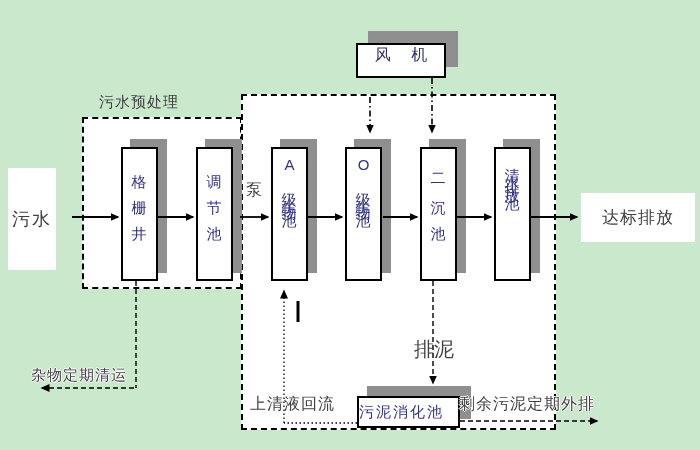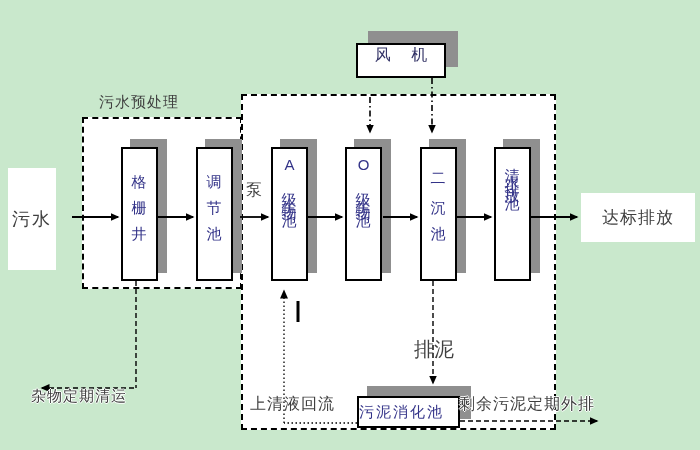--- a/index.html
+++ b/index.html
@@ -34,21 +34,21 @@
   .fan-box span{color:#333366;font-size:16px;letter-spacing:8px;padding-left:8px;}
   
   .digester-shadow{left:367px;top:386px;width:104px;height:33px;}
   .digester-box{left:357px;top:396px;width:103px;height:32px;display:flex;align-items:center;justify-content:flex-start;}
   .digester-box span{color:#333388;font-size:15px;letter-spacing:2px;}
   
   .lbl{position:absolute;color:#3f3f3f;white-space:nowrap;}
   .lbl-pretreat{left:99px;top:86px;font-size:15px;letter-spacing:1px;margin-top:7px;}
   .lbl-pump{left:246px;top:180px;font-size:16px;}
   .lbl-debris{left:31px;top:366px;font-size:15px;letter-spacing:1px;
-    text-shadow:1px 0 #fff,-1px 0 #fff,0 1px #fff,0 -1px #fff;margin-top:21px;}
+    text-shadow:1px 0 #fff,-1px 0 #fff,0 1px #fff,0 -1px #fff;}
   .lbl-supernatant{left:250px;top:394px;font-size:16px;letter-spacing:1px;}
   .lbl-sludge{left:414px;top:336px;font-size:20px;}
   .lbl-excess{left:459px;top:394px;font-size:16px;letter-spacing:1px;
     text-shadow:1px 0 #fff,-1px 0 #fff,0 1px #fff,0 -1px #fff;}
   .influent-box{left:8px;top:168px;width:48px;height:102px;}
   .influent-box span{font-size:18px;letter-spacing:2px;}
   .effluent-box{left:581px;top:193px;width:114px;height:49px;}
   .effluent-box span{font-size:17px;letter-spacing:1px;}
   svg.lines{position:absolute;left:0;top:0;pointer-events:none;}
 </style>

